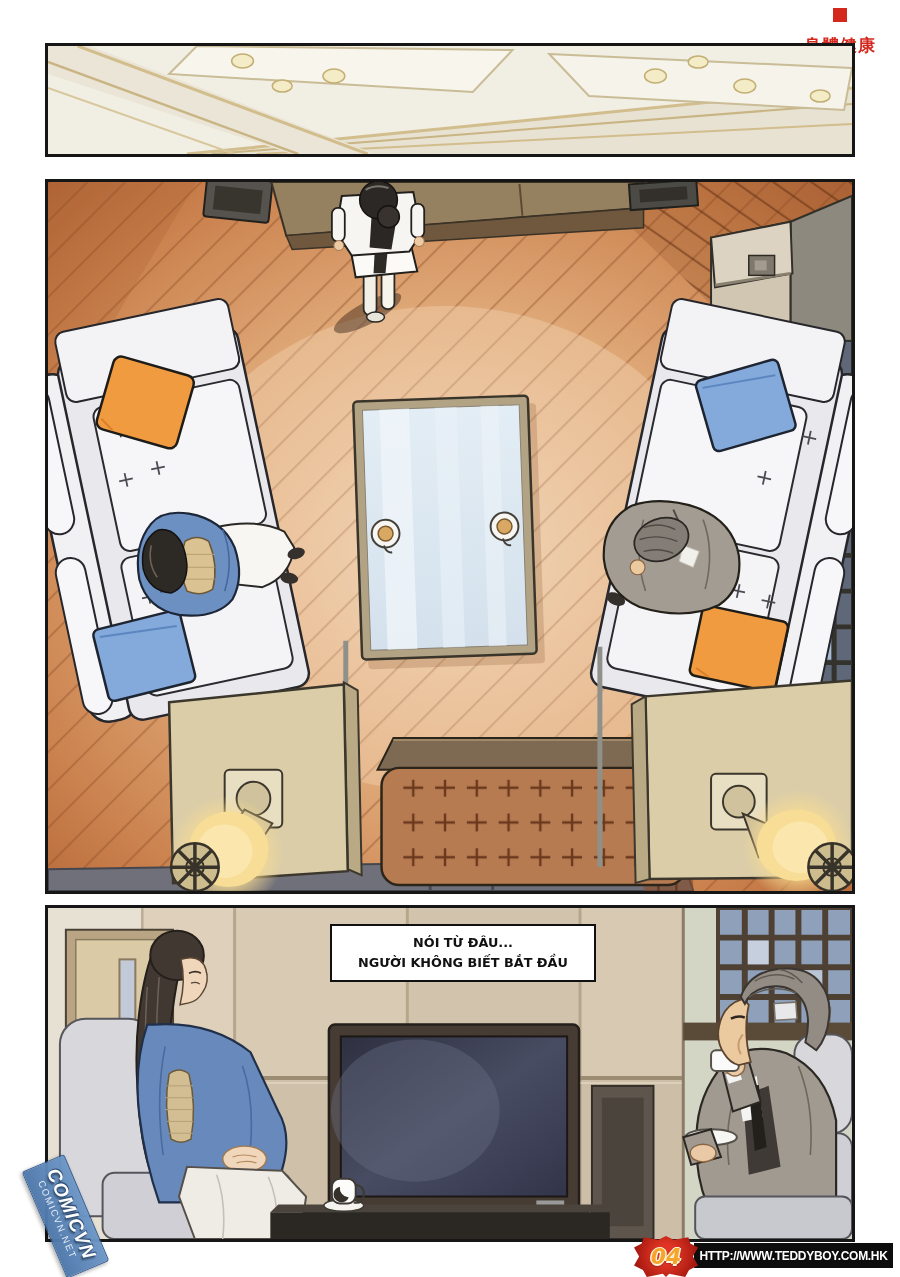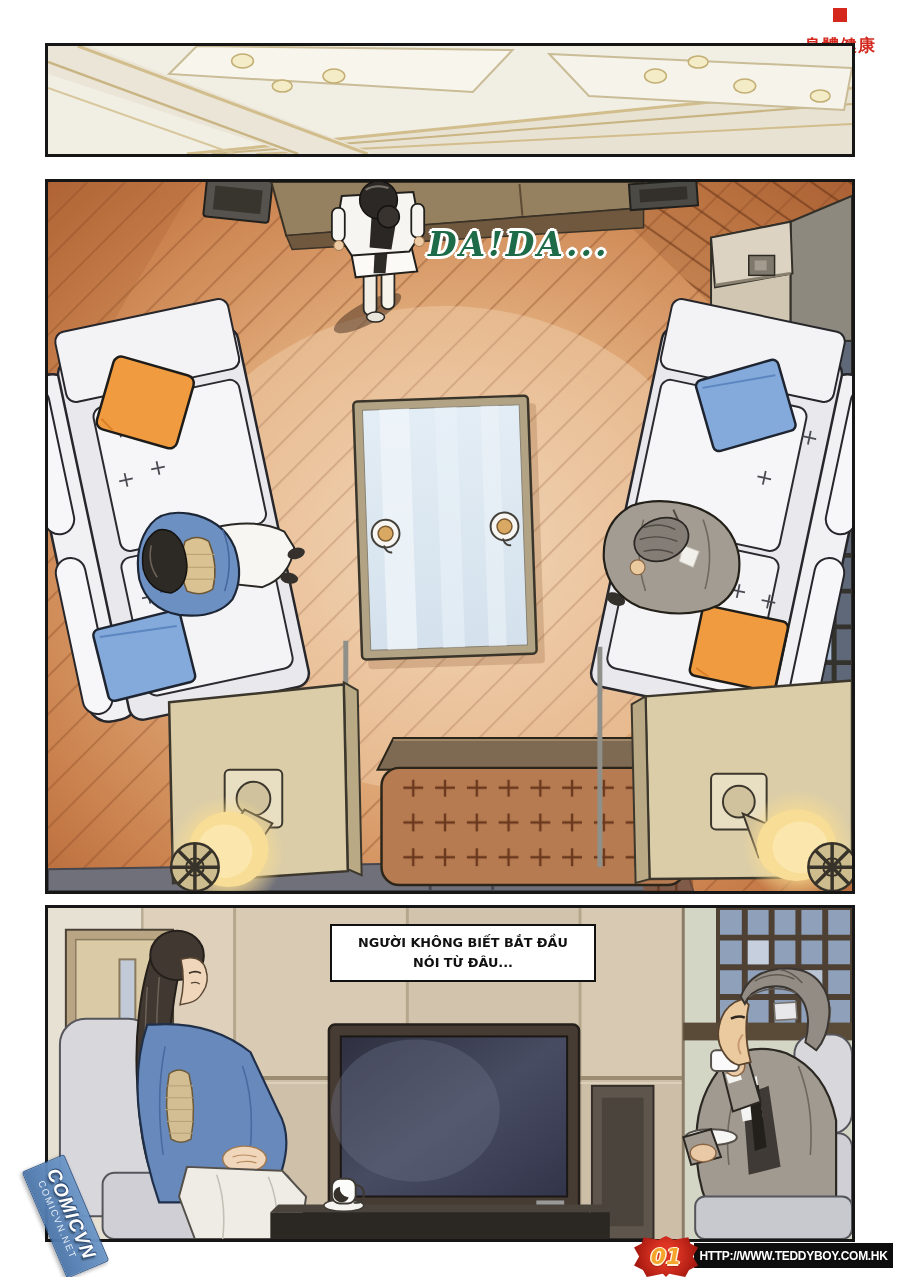--- a/index.html
+++ b/index.html
@@ -337,21 +337,20 @@
           <ellipse cx="754" cy="668" rx="40" ry="36" fill="#f8dd96"></ellipse>
           <ellipse cx="758" cy="670" rx="28" ry="26" fill="#fbe7ad"></ellipse>
           <circle cx="790" cy="690" r="24" fill="#cdbd8e" stroke="#38332a" stroke-width="2.5"></circle>
           <circle cx="790" cy="690" r="9" fill="#b9aa7c" stroke="#38332a" stroke-width="2"></circle>
           <path d="M790,666 V714 M766,690 H810 M773,673 l34,34 M773,707 l34,-34" stroke="#38332a" stroke-width="3.5"></path>
         </g>
       </g>
     </svg>
   </div>
 
-  <div class="sfx">DA!DA...</div>
 
   <div class="panel" id="panel3">
     <svg viewBox="0 0 810 335" preserveAspectRatio="none">
       <defs>
         <linearGradient id="tvGrad" x1="0" y1="0" x2="1" y2="1">
           <stop offset="0" stop-color="#2e3040"></stop>
           <stop offset="0.5" stop-color="#484c62"></stop>
           <stop offset="1" stop-color="#32344a"></stop>
         </linearGradient>
       </defs>
@@ -478,30 +477,30 @@
         <ellipse cx="668" cy="232" rx="26" ry="8" fill="#f6f6f4" stroke="#55504a" stroke-width="2"></ellipse>
         <polygon points="640,232 668,224 678,252 648,260" fill="#a19a90" stroke="#2b2722" stroke-width="2"></polygon>
         <ellipse cx="660" cy="248" rx="13" ry="9" fill="#e9c9a6" stroke="#8a6544" stroke-width="1.5"></ellipse>
       </g>
 
       <rect x="652" y="292" width="158" height="43" rx="10" fill="#c8c8cf" stroke="#55555c" stroke-width="2"></rect>
     </svg>
   </div>
 
   <div class="narration">
+    <span>NÓI TỪ ĐÂU...</span>
     <span>NGƯỜI KHÔNG BIẾT BẮT ĐẦU</span>
-    <span>NÓI TỪ ĐÂU...</span>
   </div>
 
   <div class="watermark">
     <span class="wm-main">COMICVN</span>
     <span class="wm-sub">COMICVN.NET</span>
   </div>
 
   <div class="badge">
-    <span>01</span>
+    <span>04</span>
   </div>
 
   <div class="url-bar">
     <span>HTTP://WWW.TEDDYBOY.COM.HK</span>
   </div>
 
 </div>
 
 </body></html>

